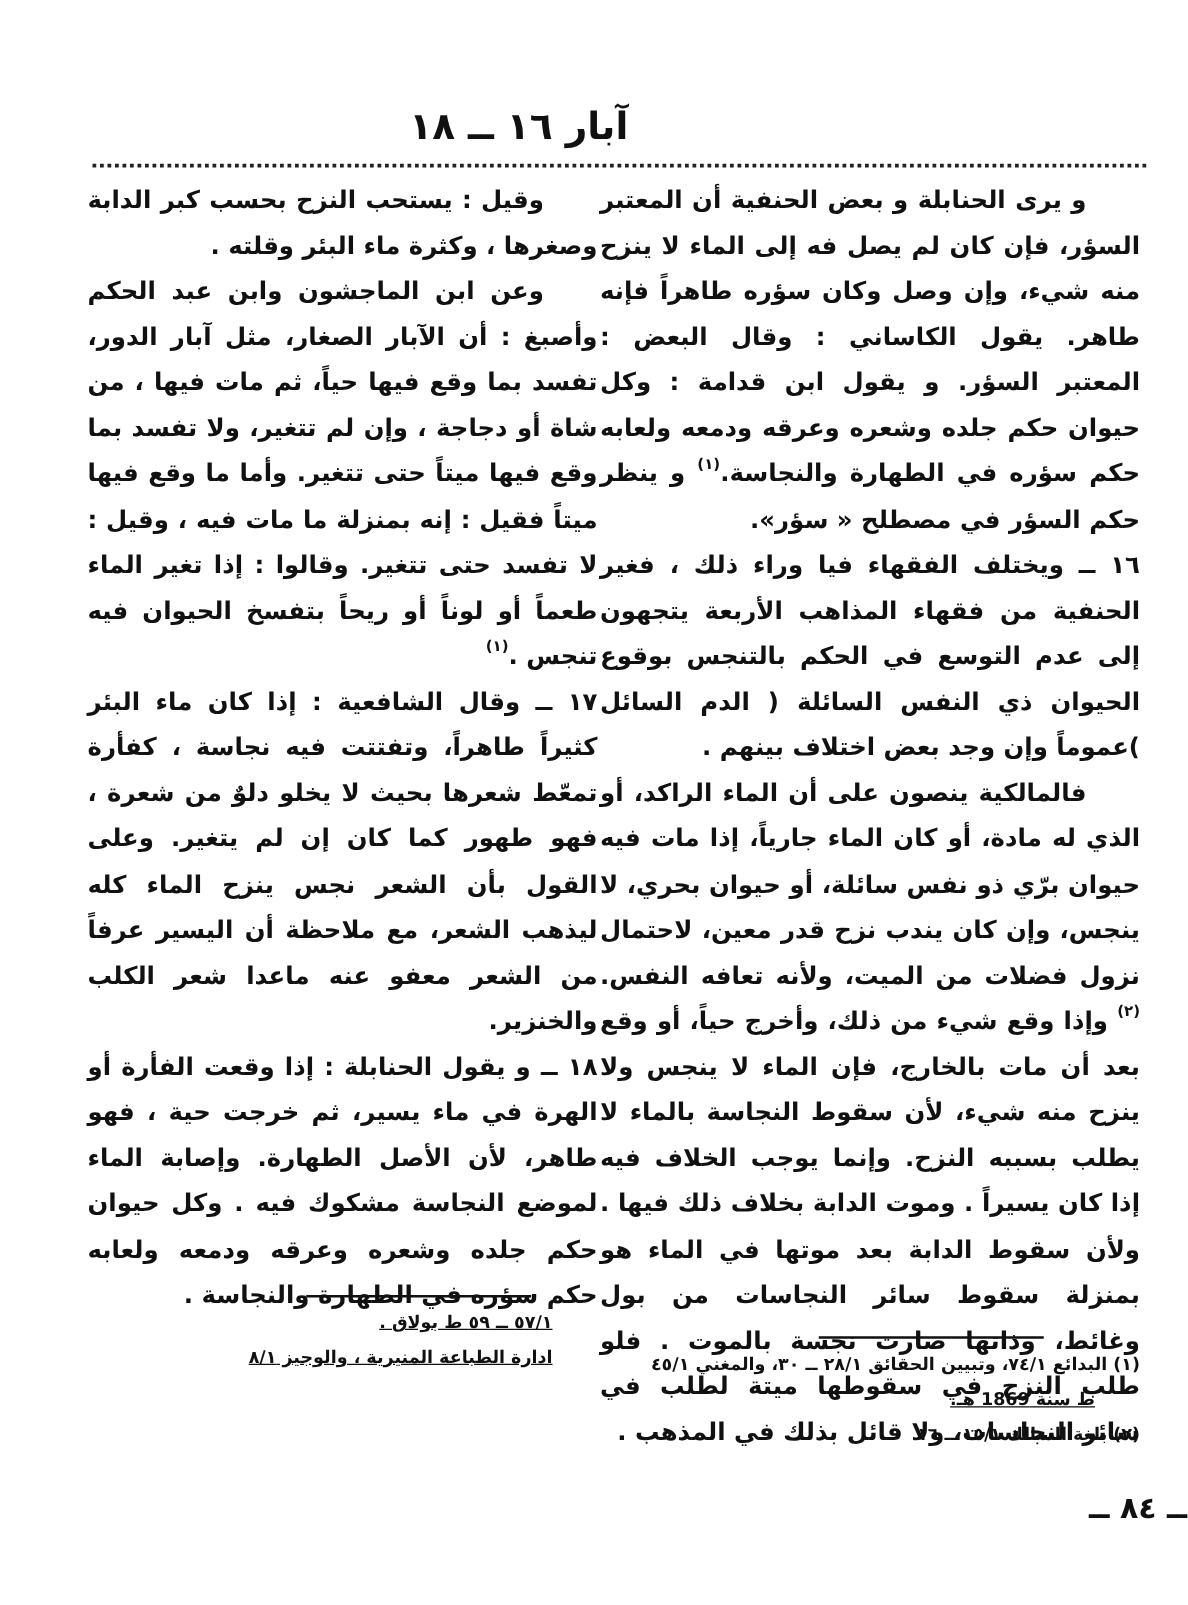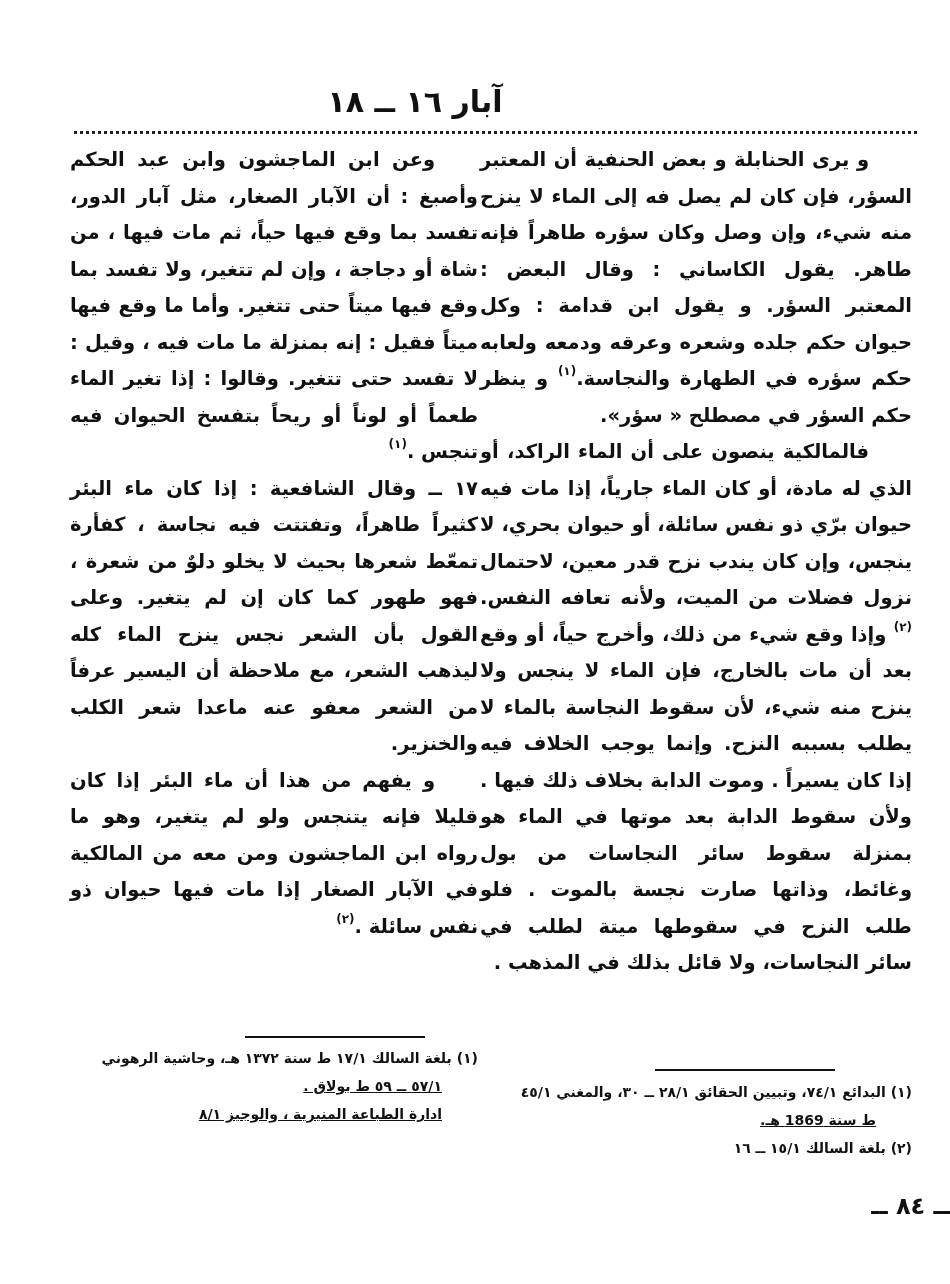--- a/index.html
+++ b/index.html
@@ -42,53 +42,55 @@
 </head>
 <body>
 
 <div class="header-title">آبار ١٦ ــ ١٨</div>
 <div class="header-rule"></div>
 
 <div class="column col-right">
   <p class="para indent">
     <span>و يرى الحنابلة و بعض الحنفية أن المعتبر السؤر، فإن كان لم يصل فه إلى الماء لا ينزح منه شيء، وإن وصل وكان سؤره طاهراً فإنه طاهر. يقول الكاساني : وقال البعض : المعتبر السؤر. و يقول ابن قدامة : وكل حيوان حكم جلده وشعره وعرقه ودمعه ولعابه حكم سؤره في الطهارة والنجاسة.</span><sup class="fn">(١)</sup><span> و ينظر حكم السؤر في مصطلح « سؤر».</span>
   </p>
+  <p class="para">
+    <span class="num">١٦ ــ</span><span> ويختلف الفقهاء فيا وراء ذلك ، فغير الحنفية من فقهاء المذاهب الأربعة يتجهون إلى عدم التوسع في الحكم بالتنجس بوقوع الحيوان ذي النفس السائلة ( الدم السائل )عموماً وإن وجد بعض اختلاف بينهم .</span>
+  </p>
   <p class="para indent">
     <span>فالمالكية ينصون على أن الماء الراكد، أو الذي له مادة، أو كان الماء جارياً، إذا مات فيه حيوان برّي ذو نفس سائلة، أو حيوان بحري، لا ينجس، وإن كان يندب نزح قدر معين، لاحتمال نزول فضلات من الميت، ولأنه تعافه النفس.</span><sup class="fn">(٢)</sup><span> وإذا وقع شيء من ذلك، وأخرج حياً، أو وقع بعد أن مات بالخارج، فإن الماء لا ينجس ولا ينزح منه شيء، لأن سقوط النجاسة بالماء لا يطلب بسببه النزح. وإنما يوجب الخلاف فيه إذا كان يسيراً . وموت الدابة بخلاف ذلك فيها . ولأن سقوط الدابة بعد موتها في الماء هو بمنزلة سقوط سائر النجاسات من بول وغائط، وذاتها صارت نجسة بالموت . فلو طلب النزح في سقوطها ميتة لطلب في سائر النجاسات، ولا قائل بذلك في المذهب .</span>
   </p>
 </div>
 
 <div class="fn-rule" style="top:1069px; left:655px; width:180px;"></div>
 <div class="footnotes" style="top:1078px; left:480px; width:432px;">
   <p class="fn-line">
     <span>(١)</span>
     <span>البدائع ٧٤/١، وتبيين الحقائق ٢٨/١ ــ ٣٠، والمغني ٤٥/١</span>
   </p>
   <p class="fn-line fn-cont">ط سنة 1869 هـ.</p>
   <p class="fn-line">
     <span>(٢)</span>
     <span>بلغة السالك ١٥/١ ــ ١٦</span>
   </p>
 </div>
 
 <div class="column col-left">
   <p class="para indent">
+    <span>وقيل : يستحب النزح بحسب كبر الدابة وصغرها ، وكثرة ماء البئر وقلته .</span>
+  </p>
+  <p class="para indent">
     <span>وعن ابن الماجشون وابن عبد الحكم وأصبغ : أن الآبار الصغار، مثل آبار الدور، تفسد بما وقع فيها حياً، ثم مات فيها ، من شاة أو دجاجة ، وإن لم تتغير، ولا تفسد بما وقع فيها ميتاً حتى تتغير. وأما ما وقع فيها ميتاً فقيل : إنه بمنزلة ما مات فيه ، وقيل : لا تفسد حتى تتغير. وقالوا : إذا تغير الماء طعماً أو لوناً أو ريحاً بتفسخ الحيوان فيه تنجس .</span><sup class="fn">(١)</sup>
   </p>
   <p class="para">
     <span class="num">١٧ ــ</span><span> وقال الشافعية : إذا كان ماء البئر كثيراً طاهراً، وتفتتت فيه نجاسة ، كفأرة تمعّط شعرها بحيث لا يخلو دلوٌ من شعرة ، فهو طهور كما كان إن لم يتغير. وعلى القول بأن الشعر نجس ينزح الماء كله ليذهب الشعر، مع ملاحظة أن اليسير عرفاً من الشعر معفو عنه ماعدا شعر الكلب والخنزير.</span>
   </p>
-  <p class="para indent">
-    <span>و يفهم من هذا أن ماء البئر إذا كان قليلا فإنه يتنجس ولو لم يتغير، وهو ما رواه ابن الماجشون ومن معه من المالكية في الآبار الصغار إذا مات فيها حيوان ذو نفس سائلة .</span><sup class="fn">(٢)</sup>
+  <p class="para">
+    <span class="num">١٨ ــ</span><span> و يقول الحنابلة : إذا وقعت الفأرة أو الهرة في ماء يسير، ثم خرجت حية ، فهو طاهر، لأن الأصل الطهارة. وإصابة الماء لموضع النجاسة مشكوك فيه . وكل حيوان حكم جلده وشعره وعرقه ودمعه ولعابه حكم سؤره في الطهارة والنجاسة .</span>
   </p>
 </div>
 
 <div class="fn-rule" style="top:1036px; left:245px; width:180px;"></div>
 <div class="footnotes" style="top:1044px; left:70px; width:408px;">
-  <p class="fn-line">
-    <span>(١)</span>
-    <span>بلغة السالك ١٧/١ ط سنة ١٣٧٢ هـ، وحاشية الرهوني</span>
-  </p>
   <p class="fn-line fn-cont">٥٧/١ ــ ٥٩ ط بولاق .</p>
   <p class="fn-line fn-cont">ادارة الطباعة المنيرية ، والوجيز ٨/١</p>
 </div>
 
 <div class="page-number">ــ ٨٤ ــ</div>
 
 </body></html>

